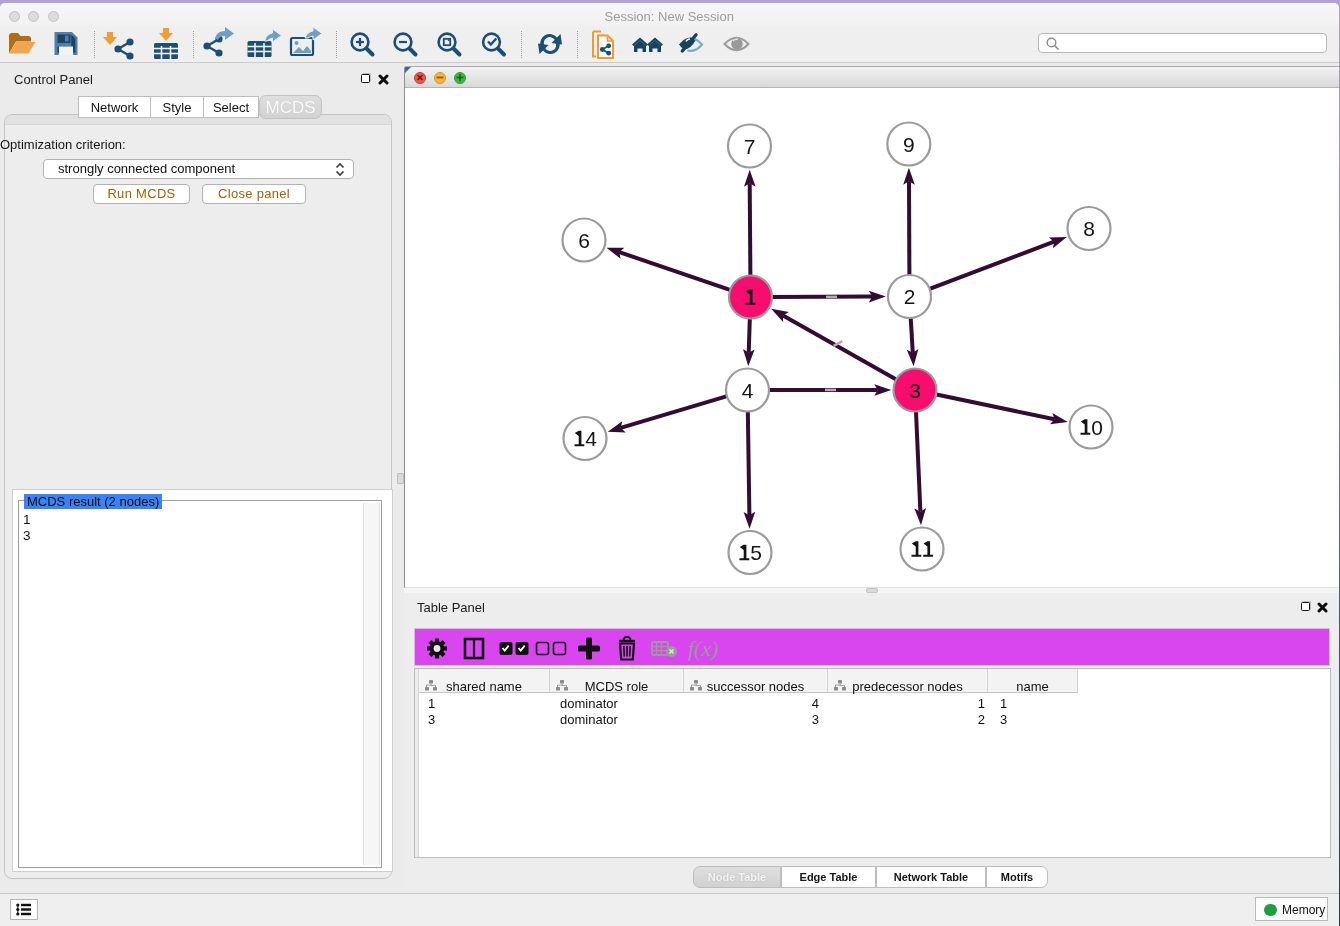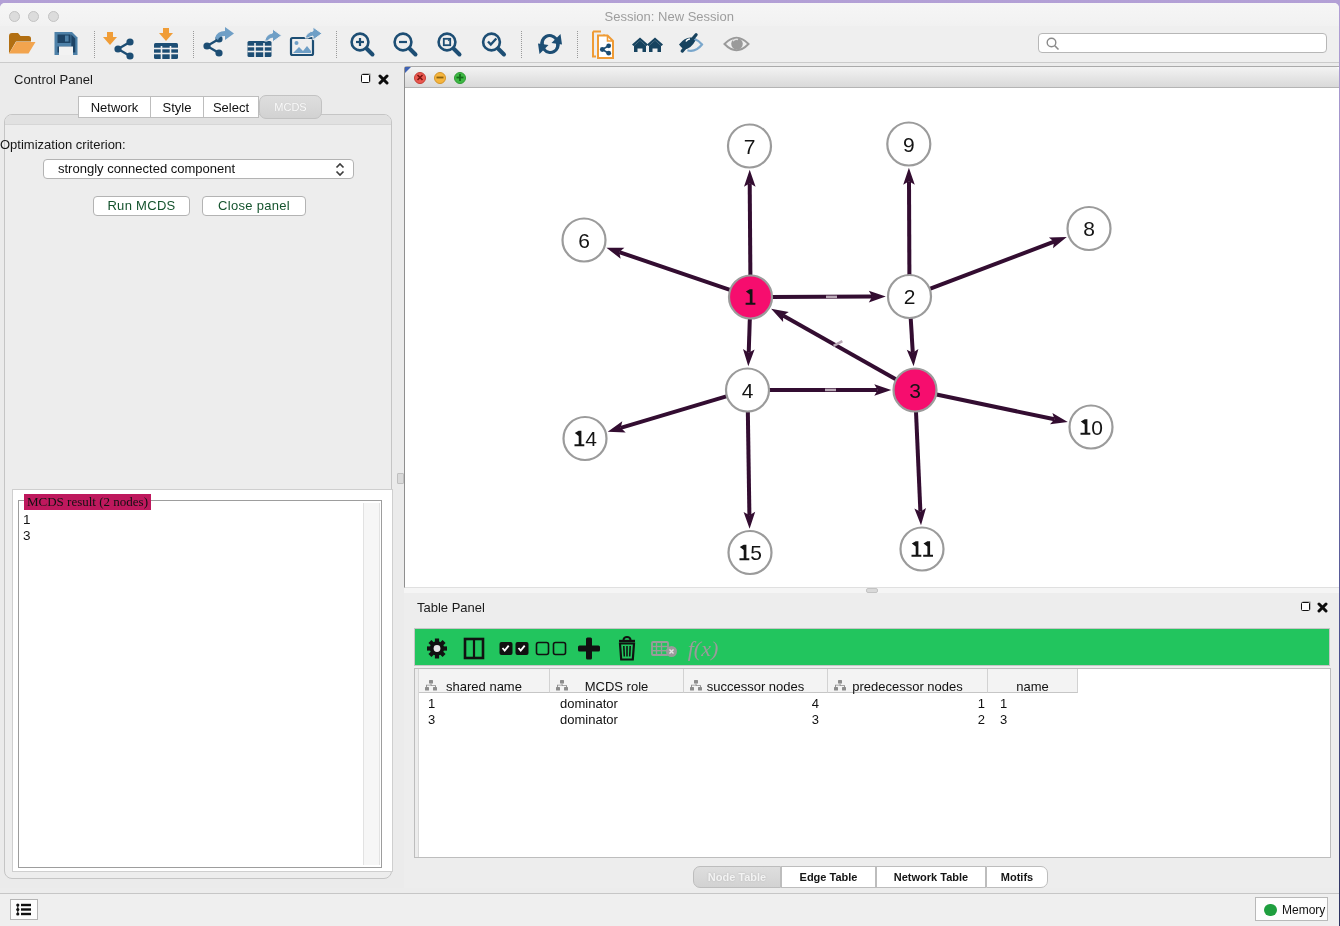--- a/index.html
+++ b/index.html
@@ -26,40 +26,40 @@
     background:#ffffff; border:1px solid #b7b7b7; border-radius:4px; }
   
   #cpanel { position:absolute; left:0; top:63px; width:404px; height:825px; background:#ebebeb; }
   #cp-title { position:absolute; left:14px; top:72px; font-size:13px; color:#1b1b1b; }
   .wicon-float { position:absolute; width:9px; height:9px; border:1.5px solid #111;
     border-radius:1.5px; background:#fff; box-shadow:1px -1px 0 #bbb; }
   .cptab { position:absolute; top:96px; height:22px; background:#ffffff; border:1px solid #bdbdbd;
     font-size:13px; color:#111; text-align:center; line-height:21px; }
   #tab-mcds { position:absolute; left:259px; top:95px; width:63px; height:24px;
     background:linear-gradient(180deg,#dedede,#d2d2d2); border:1px solid #c2c2c2; border-radius:7px;
-    font-size:11px; color:#fbfbfb; text-align:center; line-height:23px;
+    font-size:17px; color:#fbfbfb; text-align:center; line-height:23px;
     text-shadow:0 0 1px #c0c0c0; }
   #cp-body { position:absolute; left:4px; top:114px; width:388px; height:765px;
     border:1px solid #c5c5c5; border-radius:8px; background:#ededed; overflow:hidden; }
   #cp-body-top { position:absolute; left:0; top:0; width:100%; height:10px; background:#e1e1e1;
     border-bottom:1px solid #d6d6d6; }
   #opt-label { position:absolute; left:0; top:137px; width:397px; text-align:left;
     font-size:13px; color:#161616; }
   #opt-select { position:absolute; left:43px; top:159px; width:311px; height:20px;
     background:#ffffff; border:1px solid #b3b3b3; border-radius:4px;
     font-size:13px; color:#111; line-height:18px; padding-left:14px; }
-  .btn { position:absolute; top:196px; height:20px; background:#ffffff; border:1px solid #b3b3b3;
-    border-radius:4px; font-size:13px; font-weight:normal; letter-spacing:0.3px; color:#14532d; text-align:center;
+  .btn { position:absolute; top:184px; height:20px; background:#ffffff; border:1px solid #b3b3b3;
+    border-radius:4px; font-size:13px; font-weight:normal; letter-spacing:0.3px; color:#a16207; text-align:center;
     line-height:18px; }
   #results-bg { position:absolute; left:12px; top:489px; width:381px; height:383px;
     background:#ffffff; border:1px solid #cfcfcf; }
   #fieldset { position:absolute; left:18px; top:500px; width:364px; height:368px;
     border:1px solid #9d9d9d; background:#fff; }
-  #fs-legend { position:absolute; left:24px; top:494px; background:#be185d; padding:0 3px;
-    font-size:13px; color:#111;font-family:Liberation Serif, serif; }
+  #fs-legend { position:absolute; left:24px; top:494px; background:#3b82f6; padding:0 3px;
+    font-size:13px; color:#111; }
   #fs-scroll { position:absolute; left:363px; top:503px; width:17px; height:362px;
     background:#f6f6f6; border-left:1px solid #e2e2e2; border-right:1px solid #e2e2e2; }
   .fs-line { position:absolute; left:23px; font-size:13.5px; color:#151515; }
   #split-h { position:absolute; left:397px; top:473px; width:7px; height:11px;
     background:#dadada; border:1px solid #c0c0c0; border-radius:1px; }
   
   #netwin { position:absolute; left:404px; top:66px; width:934.5px; height:522px;
     border-left:1px solid #8f8f8f; border-top:1px solid #aaaaaa; border-bottom:1px solid #e0e0e0;
     border-radius:3px 0 0 0; background:#fff; }
   #nw-title { position:absolute; left:0; top:0; width:100%; height:21px;
@@ -374,21 +374,21 @@
 <div class="abs" style="left:866px;top:588px;width:12px;height:5px;background:#d9d9d9;border:1px solid #c4c4c4;border-radius:2px;"></div>
 <div id="tpanel"></div>
 <div id="tp-title" style="position:absolute; left:417px; top:600px; font-size:13px; color:#1b1b1b;">Table Panel</div>
 <div class="wicon-float" style="left:1301px; top:602px;"></div>
 <svg class="abs" style="left:1317px;top:602px;" width="11" height="11" viewBox="0 0 11 11">
     <g stroke="#0d0d0d" stroke-width="3" stroke-linecap="round">
       <line x1="2" y1="2" x2="9" y2="9"></line>
       <line x1="9" y1="2" x2="2" y2="9"></line>
     </g>
   </svg>
-<div id="tp-toolbar" style="position:absolute; left:414px; top:628px; width:916px; height:38px; background:#22c55e; border:1px solid #c6c6c6;text-align:center;">
+<div id="tp-toolbar" style="position:absolute; left:414px; top:628px; width:916px; height:38px; background:#d946ef; border:1px solid #c6c6c6;text-align:center;">
 
 <svg width="916" height="38" viewBox="0 0 916 38">
 
   <g transform="translate(22,19.5)" fill="#111">
     <circle r="7.2"></circle>
     <g>
       <rect x="-2.1" y="-10" width="4.2" height="20"></rect>
       <rect x="-10" y="-2.1" width="20" height="4.2"></rect>
       <rect x="-2.1" y="-10" width="4.2" height="20" transform="rotate(45)"></rect>
       <rect x="-2.1" y="-10" width="4.2" height="20" transform="rotate(-45)"></rect>

